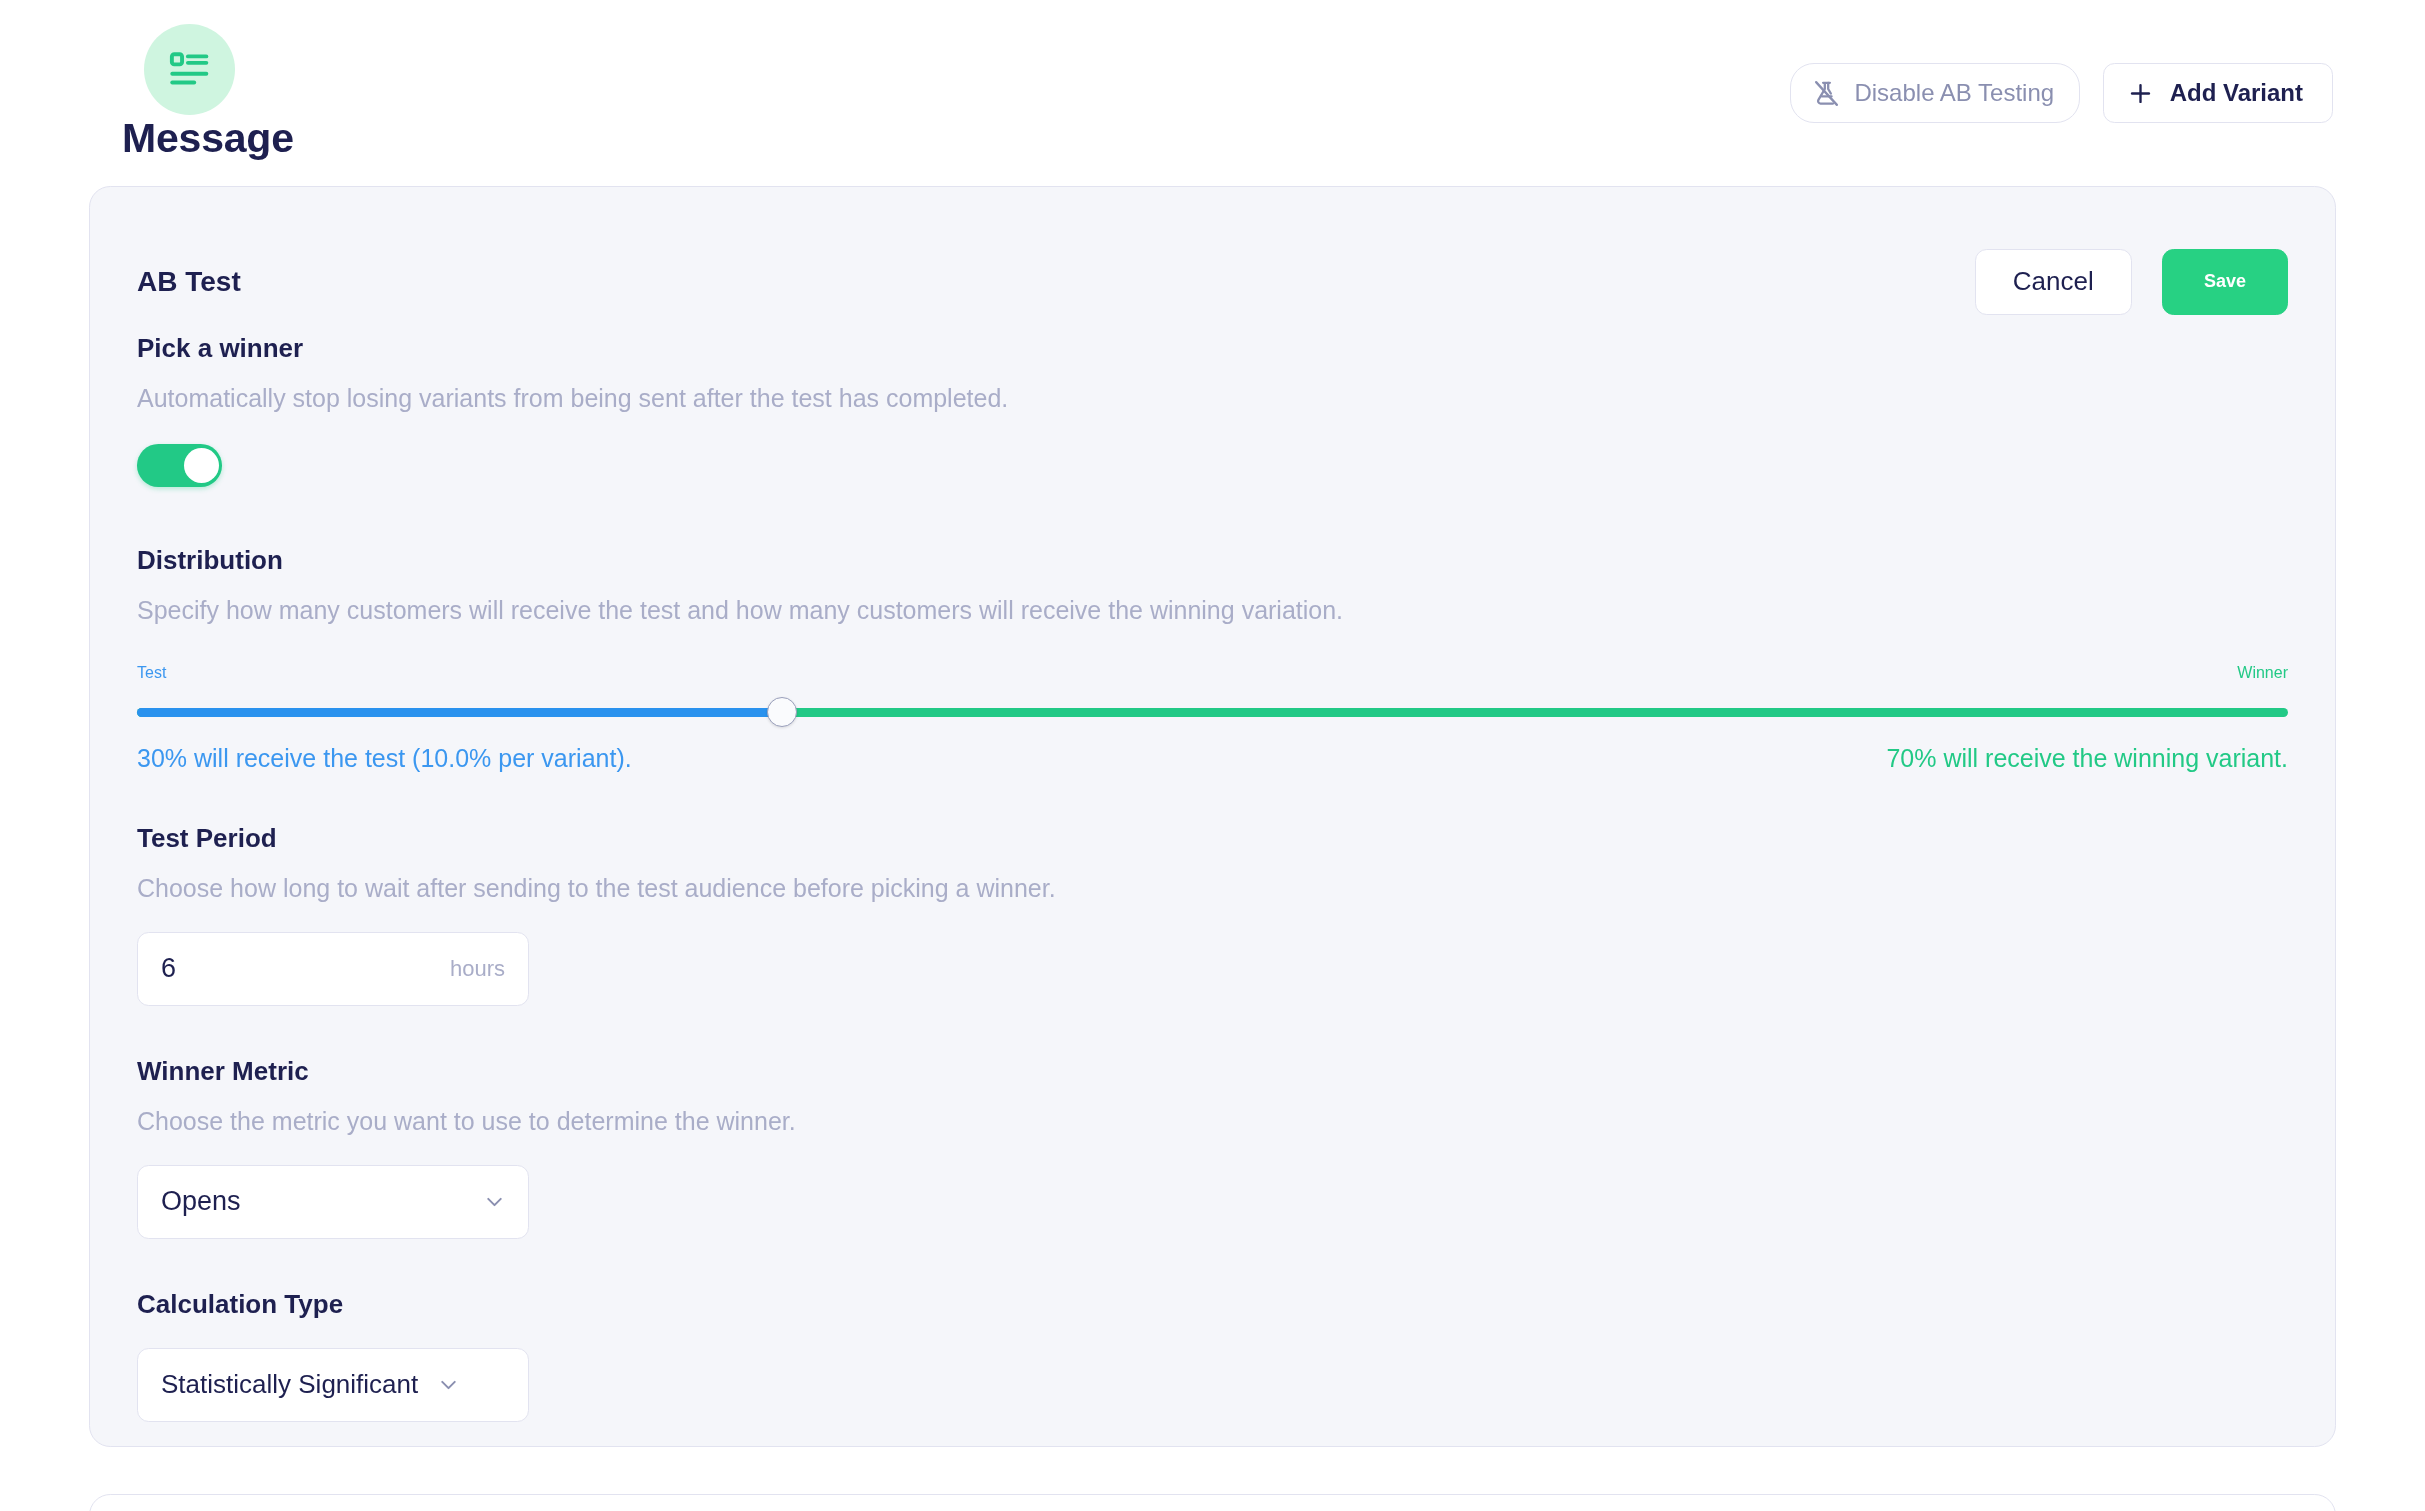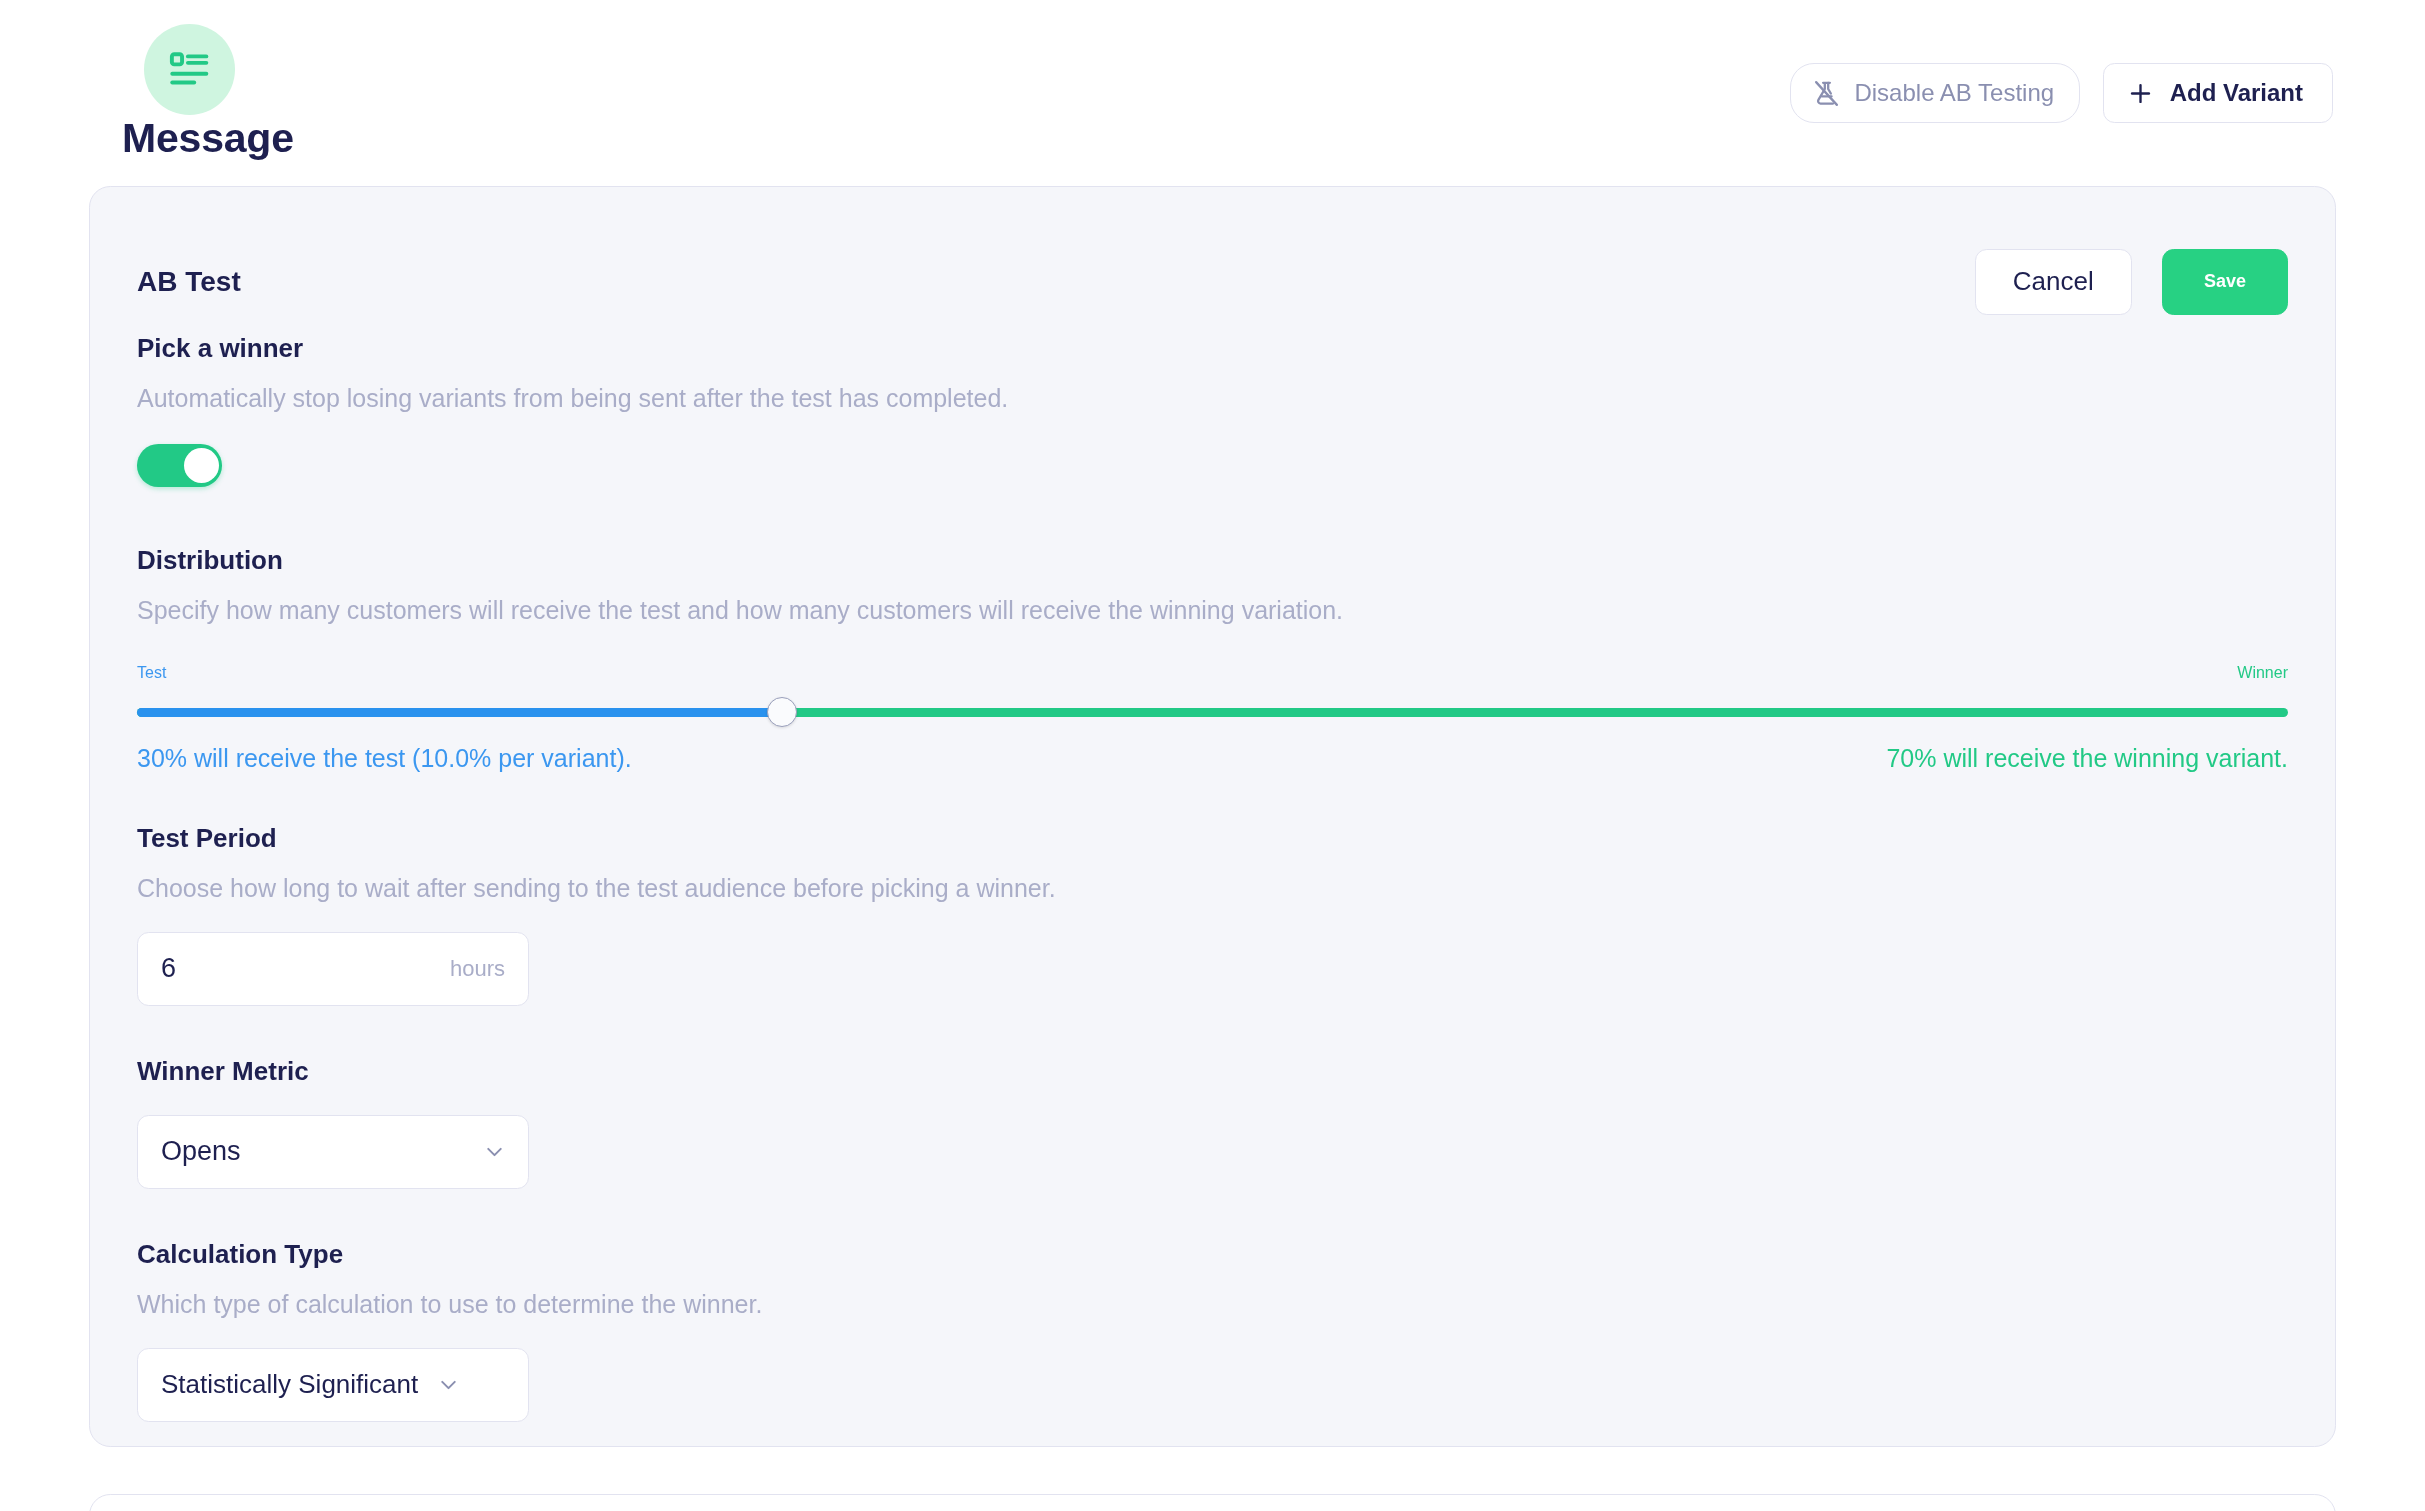--- a/index.html
+++ b/index.html
@@ -301,35 +301,35 @@
       <div class="field">
         <span class="field-value">6</span>
         <span class="field-suffix">hours</span>
       </div>
     </div>
 
     <div class="gap-sec-sm"></div>
 
     <div class="section">
       <div class="sec-label">Winner Metric</div>
+      <div class="sec-desc">Choose the metric you want to use to determine the winner.</div>
       <div class="select">
         <span class="select-value">Opens</span>
         <span class="select-caret">
           <svg width="25" height="25" viewBox="0 0 24 24" fill="none" aria-hidden="true">
             <polyline points="6,9.5 12,15.5 18,9.5" stroke="#8A8FB0" stroke-width="1.9" stroke-linecap="round" stroke-linejoin="round"></polyline>
           </svg>
         </span>
       </div>
     </div>
 
     <div class="gap-sec-sm"></div>
 
     <div class="section">
       <div class="sec-label">Calculation Type</div>
-      <div class="sec-desc">Which type of calculation to use to determine the winner.</div>
       <div class="select wide">
         <span class="select-value">Statistically Significant</span>
         <span class="select-caret">
           <svg width="25" height="25" viewBox="0 0 24 24" fill="none" aria-hidden="true">
             <polyline points="6,9.5 12,15.5 18,9.5" stroke="#8A8FB0" stroke-width="1.9" stroke-linecap="round" stroke-linejoin="round"></polyline>
           </svg>
         </span>
       </div>
     </div>
 

